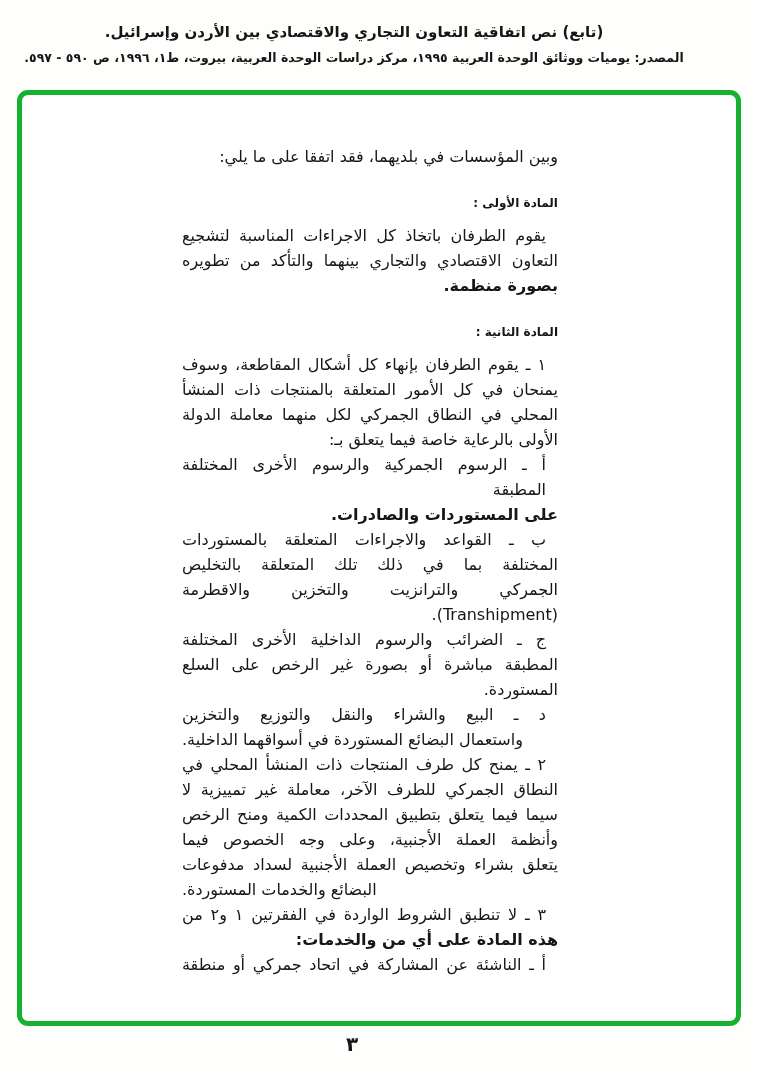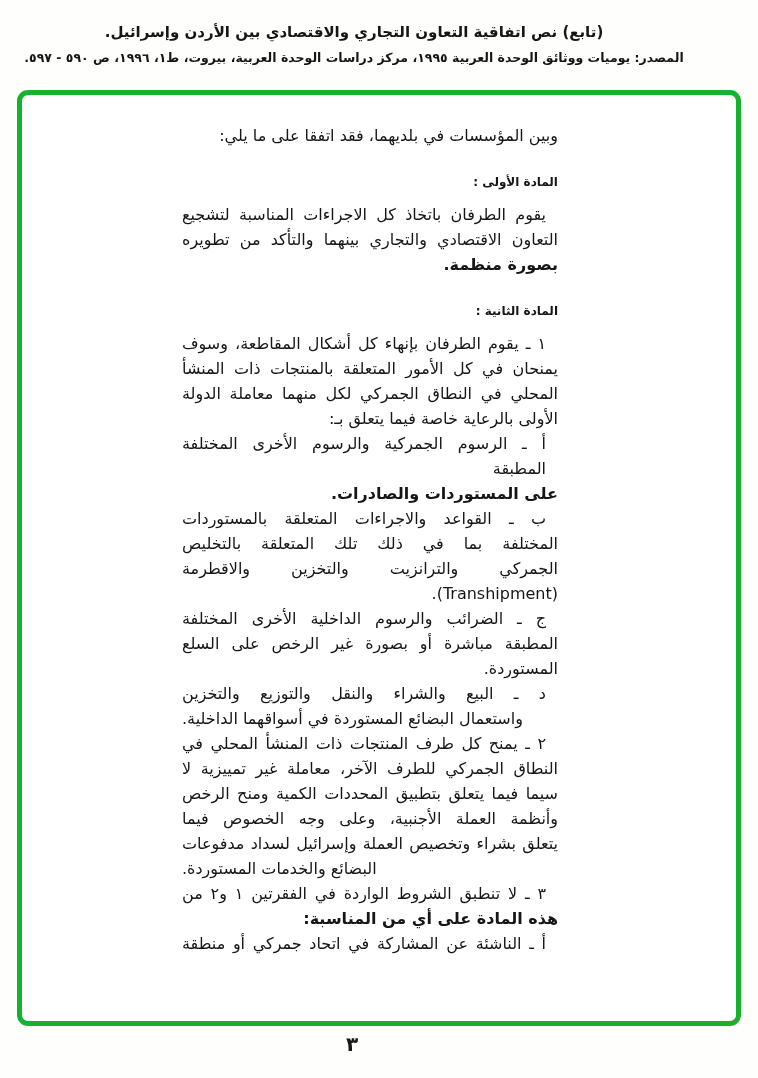--- a/index.html
+++ b/index.html
@@ -12,21 +12,21 @@
   .page-header{position:absolute;top:22px;left:0;width:708px;text-align:center;direction:rtl;}
   .header-title{font-size:15px;line-height:20px;font-weight:bold;}
   .header-source{font-size:12.5px;line-height:17px;font-weight:bold;margin-top:7px;}
   
   .doc-frame{
     position:absolute;left:17px;top:90px;width:714px;height:926px;
     border:5px solid #16b12e;border-radius:11px;background:#ffffff;
   }
   
   .doc-column{
-    width:376px;margin-left:160px;padding-top:28px;
+    width:376px;margin-left:160px;padding-top:49px;
     direction:rtl;font-size:16px;line-height:25px;
   }
   .line{min-height:25px;}
   .l-j{text-align:justify;text-align-last:justify;}
   .l-r{text-align:right;}
   .l-c{text-align:right;font-weight:bold;}
   .l-l{text-align:left;}
   .l-rp{text-align:right;padding-left:54px;} 
   .indent{padding-right:12px;}
   .article-heading{
@@ -83,26 +83,26 @@
         </div>
         <div class="paragraph">
           <div class="line l-j indent">د ـ البيع والشراء والنقل والتوزيع والتخزين</div>
           <div class="line l-l">واستعمال البضائع المستوردة في أسواقهما الداخلية.</div>
         </div>
         <div class="paragraph">
           <div class="line l-j indent">٢ ـ يمنح كل طرف المنتجات ذات المنشأ المحلي في</div>
           <div class="line l-j">النطاق الجمركي للطرف الآخر، معاملة غير تمييزية لا</div>
           <div class="line l-j">سيما فيما يتعلق بتطبيق المحددات الكمية ومنح الرخص</div>
           <div class="line l-j">وأنظمة العملة الأجنبية، وعلى وجه الخصوص فيما</div>
-          <div class="line l-j">يتعلق بشراء وتخصيص العملة وإسرائيل لسداد مدفوعات</div>
+          <div class="line l-j">يتعلق بشراء وتخصيص العملة الأجنبية لسداد مدفوعات</div>
           <div class="line l-l">البضائع والخدمات المستوردة.</div>
         </div>
         <div class="paragraph">
           <div class="line l-j indent">٣ ـ لا تنطبق الشروط الواردة في الفقرتين ١ و٢ من</div>
-          <div class="line l-c">هذه المادة على أي من المناسبة:</div>
+          <div class="line l-c">هذه المادة على أي من والخدمات:</div>
         </div>
         <div class="paragraph">
           <div class="line l-j indent">أ ـ الناشئة عن المشاركة في اتحاد جمركي أو منطقة</div>
         </div>
       </section>
     </div>
 </div>
 
 <div class="page-number-wrap">
   <span class="page-number">٣</span>

